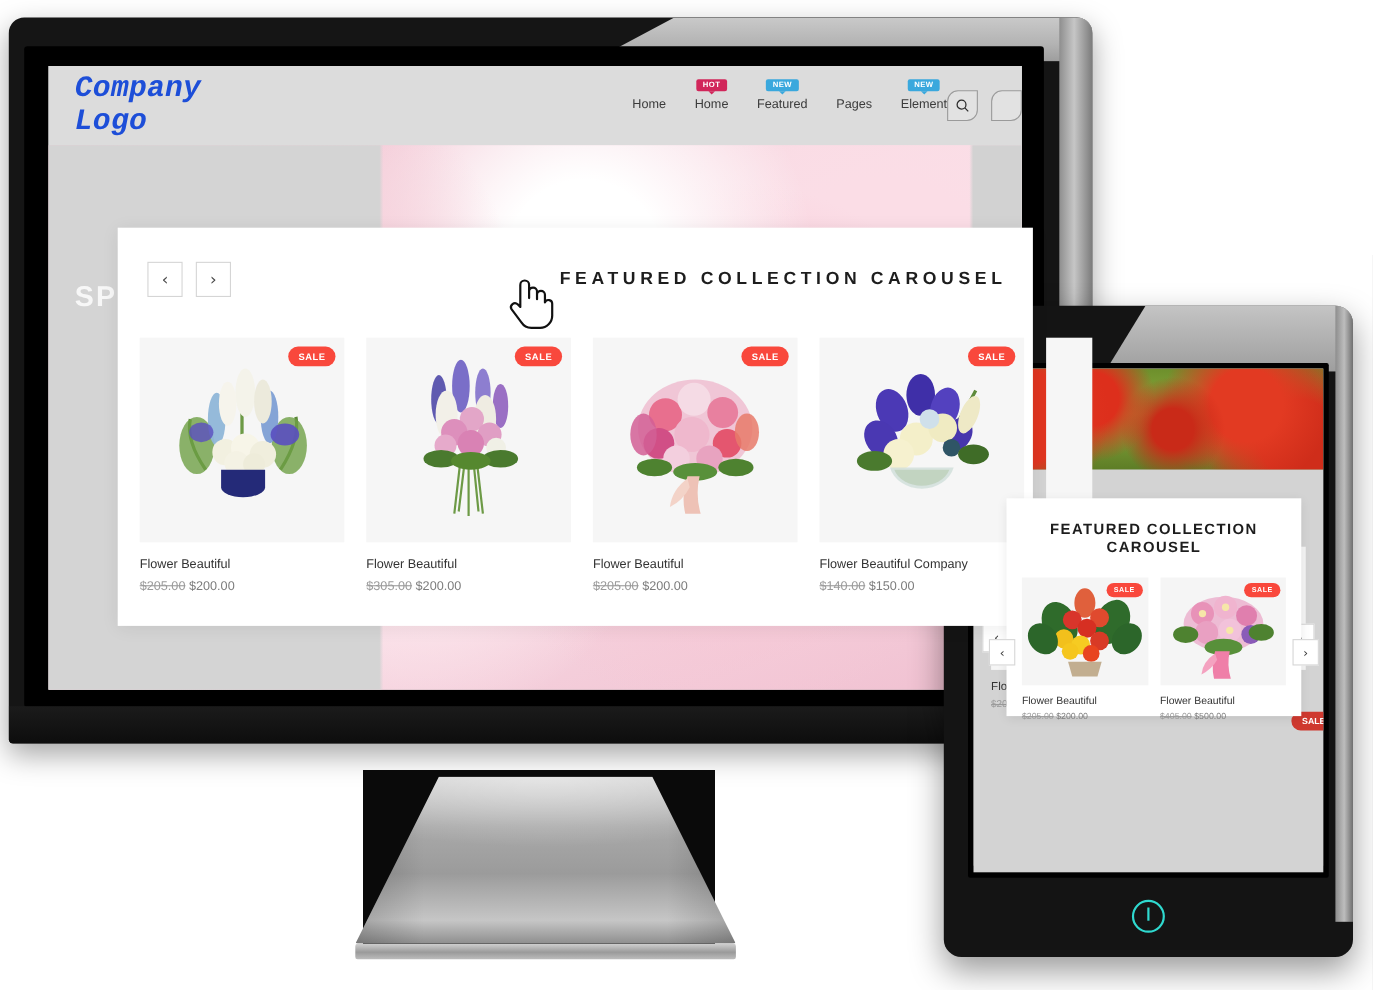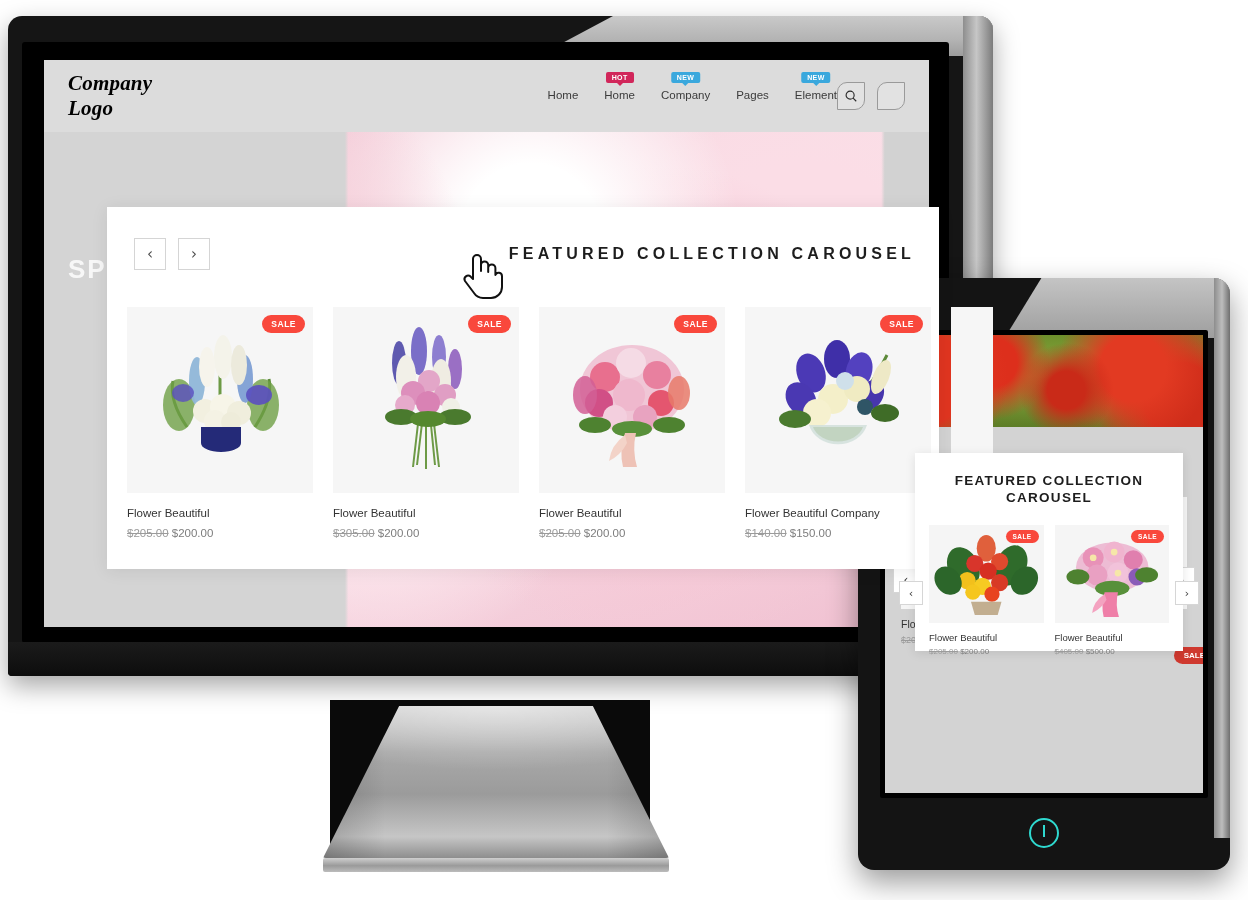--- a/index.html
+++ b/index.html
@@ -67,23 +67,23 @@
     background: linear-gradient(180deg,#cfcfcf,#9a9a9a 55%,#bcbcbc);
     border-radius: 2px;
   }
 
   
   .site-header {
     position: relative; height: 72px; background: #dcdcdc;
     display: flex; align-items: center; padding: 0 24px;
   }
   .logo {
-    font-family: Liberation Serif, serif;
-    font-size: 21px; font-weight: 700; font-style: italic;
-    letter-spacing: .2px; color: #000000;
+    font-family: Liberation Mono, monospace;
+    font-size: 27px; font-weight: 700; font-style: italic;
+    letter-spacing: .2px; color: #1d4ed8;
   }
   .nav { display: flex; gap: 26px; margin-left: 392px; align-items: center; }
   .nav-item { position: relative; font-size: 11.5px; color: #3b3b3b; padding-bottom: 2px; cursor: pointer; }
   .nav-badge {
     position: absolute; left: 50%; transform: translateX(-50%);
     top: -17px; font-size: 7px; font-weight: 700; color: #fff;
     letter-spacing: .4px; padding: 2px 6px 2px; border-radius: 2px; white-space: nowrap;
   }
   .nav-badge::after {
     content:""; position:absolute; left: 50%; margin-left:-3px; bottom:-3px;
@@ -246,21 +246,21 @@
             <nav class="nav">
               <div class="nav-item">
                 <span>Home</span>
               </div>
               <div class="nav-item">
                 <span class="nav-badge hot">HOT</span>
                 <span>Home</span>
               </div>
               <div class="nav-item">
                 <span class="nav-badge new">NEW</span>
-                <span>Company</span>
+                <span>Featured</span>
               </div>
               <div class="nav-item">
                 <span>Pages</span>
               </div>
               <div class="nav-item">
                 <span class="nav-badge new">NEW</span>
                 <span>Element</span>
               </div>
             </nav>
 

